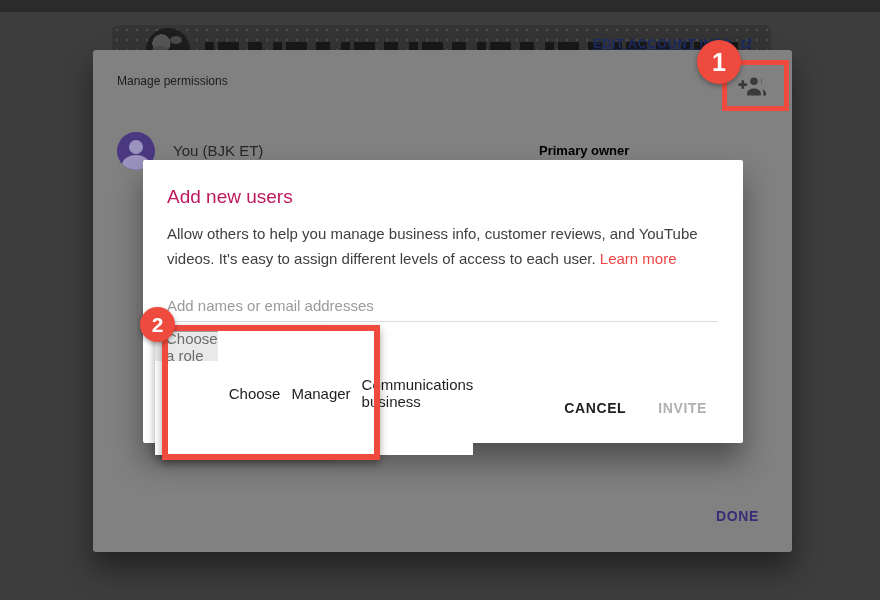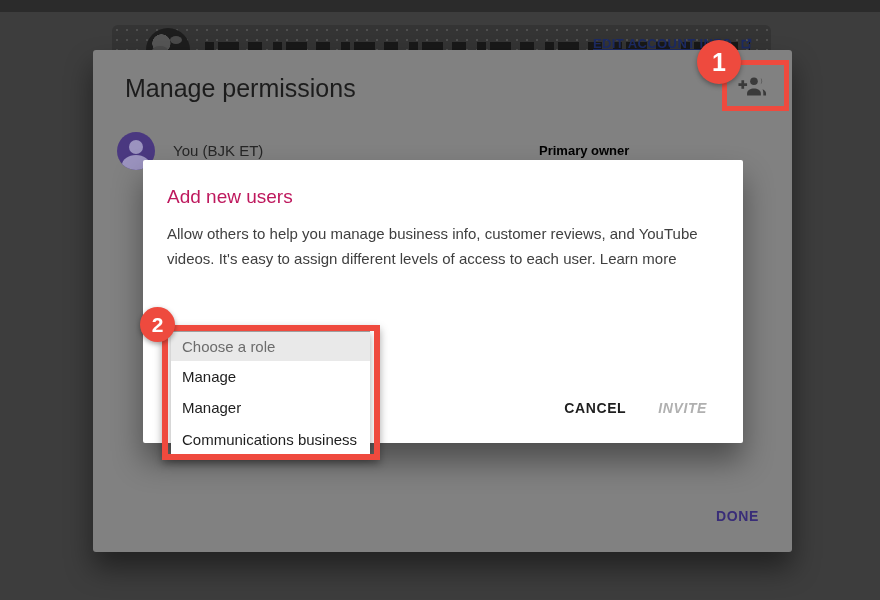--- a/index.html
+++ b/index.html
@@ -19,47 +19,47 @@
   .biz-logo .blotch{position:absolute;background:#4a4a4a;border-radius:50%;}
   .biz-name-clip{position:absolute;left:93px;top:17px;width:545px;height:8px;overflow:hidden;
     background:repeating-linear-gradient(90deg,#181818 0 9px,transparent 9px 13px,#181818 13px 34px,transparent 34px 43px,#181818 43px 57px,transparent 57px 68px);}
   .edit-account{position:absolute;left:481px;top:11px;display:flex;align-items:center;gap:7px;
     color:#1c2a63;font-size:13px;font-weight:700;letter-spacing:.4px;}
   .edit-account svg{display:block;}
 
   
   .perm-dialog{position:absolute;left:93px;top:50px;width:699px;height:502px;background:#818181;
     border-radius:3px;box-shadow:0 16px 28px rgba(0,0,0,.45);}
-  .perm-title{position:absolute;left:32px;top:24px;font-size:25px;font-weight:500;color:#1c1c1c;}
+  .perm-title{position:absolute;left:24px;top:24px;font-size:12px;font-weight:500;color:#1c1c1c;}
   .person-add-btn{position:absolute;left:636px;top:18px;width:46px;height:40px;display:flex;align-items:center;justify-content:center;}
   .owner-row{position:absolute;left:24px;top:82px;width:651px;height:38px;}
   .avatar{position:absolute;left:0;top:0;width:38px;height:38px;border-radius:50%;background:#4a3880;overflow:hidden;}
   .avatar .head{position:absolute;left:12px;top:8px;width:14px;height:14px;border-radius:50%;background:#9b93bf;}
   .avatar .torso{position:absolute;left:5px;top:23px;width:28px;height:20px;border-radius:50%;background:#9b93bf;}
   .owner-name{position:absolute;left:56px;top:10px;font-size:15px;color:#262626;}
   .owner-role{position:absolute;left:422px;top:11px;font-size:13px;font-weight:600;color:#000000;}
   .done-btn{position:absolute;left:623px;top:458px;font-size:13px;font-weight:700;letter-spacing:.6px;color:#392d78;}
 
   
   .modal{position:absolute;left:143px;top:160px;width:600px;height:283px;background:#ffffff;
     border-radius:2px;box-shadow:0 18px 30px rgba(0,0,0,.4);}
   .modal-title{position:absolute;left:24px;top:26px;font-size:19px;font-weight:500;color:#be185d;}
   .modal-desc{position:absolute;left:24px;top:61px;width:552px;font-size:15px;line-height:25px;color:#3f3f3f;}
-  .learn-more{color:#404040;text-decoration:none;}
+  .learn-more{color:#ef4444;text-decoration:none;}
   .invite-input{position:absolute;left:24px;top:130px;width:551px;height:32px;border:none;outline:none;
     border-bottom:1px solid #dcdcdc;font-size:15px;color:#212121;padding:0;background:transparent;}
   .invite-input::placeholder{color:#9b9b9b;}
   .modal-actions{position:absolute;right:36px;top:240px;display:flex;gap:32px;}
   .btn-text{font-size:14px;font-weight:700;letter-spacing:.6px;background:none;border:none;padding:0;cursor:pointer;}
   .btn-cancel{color:#1f1f1f;}
-  .btn-invite{color:#b0b0b0;font-style:italic;}
+  .btn-invite{color:#b0b0b0;}
 
   
-  .dropdown{position:absolute;left:171px;top:331px;width:199px;height:124px;background:#fff;
-    box-shadow:0 3px 8px rgba(0,0,0,.35);display:flex;flex-direction:column;}
+  .dropdown{position:absolute;left:155px;top:331px;width:178px;height:124px;background:#fff;
+    box-shadow:0 3px 8px rgba(0,0,0,.35);display:flex;flex-direction:row;}
   .dd-header{height:30px;background:#e9e9e9;color:#6c6c6c;font-size:15px;display:flex;align-items:center;padding-left:11px;border-top:1px solid #9e9e9e;}
   .dd-item{flex:1;background:#fff;color:#1e1e1e;font-size:15px;font-weight:500;display:flex;align-items:center;padding-left:11px;}
 
   
   .ann-box{position:absolute;border:6px solid #ef4a3e;}
   .ann-box1{left:722px;top:60px;width:67px;height:51px;border-width:5px;}
   .ann-box2{left:162px;top:325px;width:218px;height:135px;box-shadow:0 4px 8px rgba(0,0,0,.35);}
   .ann-circle{position:absolute;border-radius:50%;background:#ee4a3e;color:#fff;font-weight:700;
     display:flex;align-items:center;justify-content:center;box-shadow:0 2px 5px rgba(0,0,0,.35);}
   .ann-circle1{left:697px;top:40px;width:44px;height:44px;font-size:25px;}
@@ -111,29 +111,30 @@
       <span class="owner-role">Primary owner</span>
     </div>
     <button class="btn-text done-btn">DONE</button>
   </div>
 
   <div class="modal">
     <div class="modal-title">Add new users</div>
     <div class="modal-desc">
       <span>Allow others to help you manage business info, customer reviews, and YouTube videos. It's easy to assign different levels of access to each user. </span><a class="learn-more" href="#">Learn more</a>
     </div>
+    <input class="invite-input" type="text" placeholder="Add names or email addresses" style="">
     <div class="modal-actions">
       <button class="btn-text btn-cancel">CANCEL</button>
       <button class="btn-text btn-invite">INVITE</button>
     </div>
   </div>
 
   <div class="dropdown">
     <div class="dd-header">Choose a role</div>
-    <div class="dd-item">Manage</div>
+    <div class="dd-item">Choose</div>
     <div class="dd-item">Manager</div>
     <div class="dd-item">Communications business</div>
   </div>
 
   <div class="ann-box ann-box1"></div>
   <div class="ann-circle ann-circle1">1</div>
   <div class="ann-box ann-box2"></div>
   <div class="ann-circle ann-circle2">2</div>
 
 </div>

